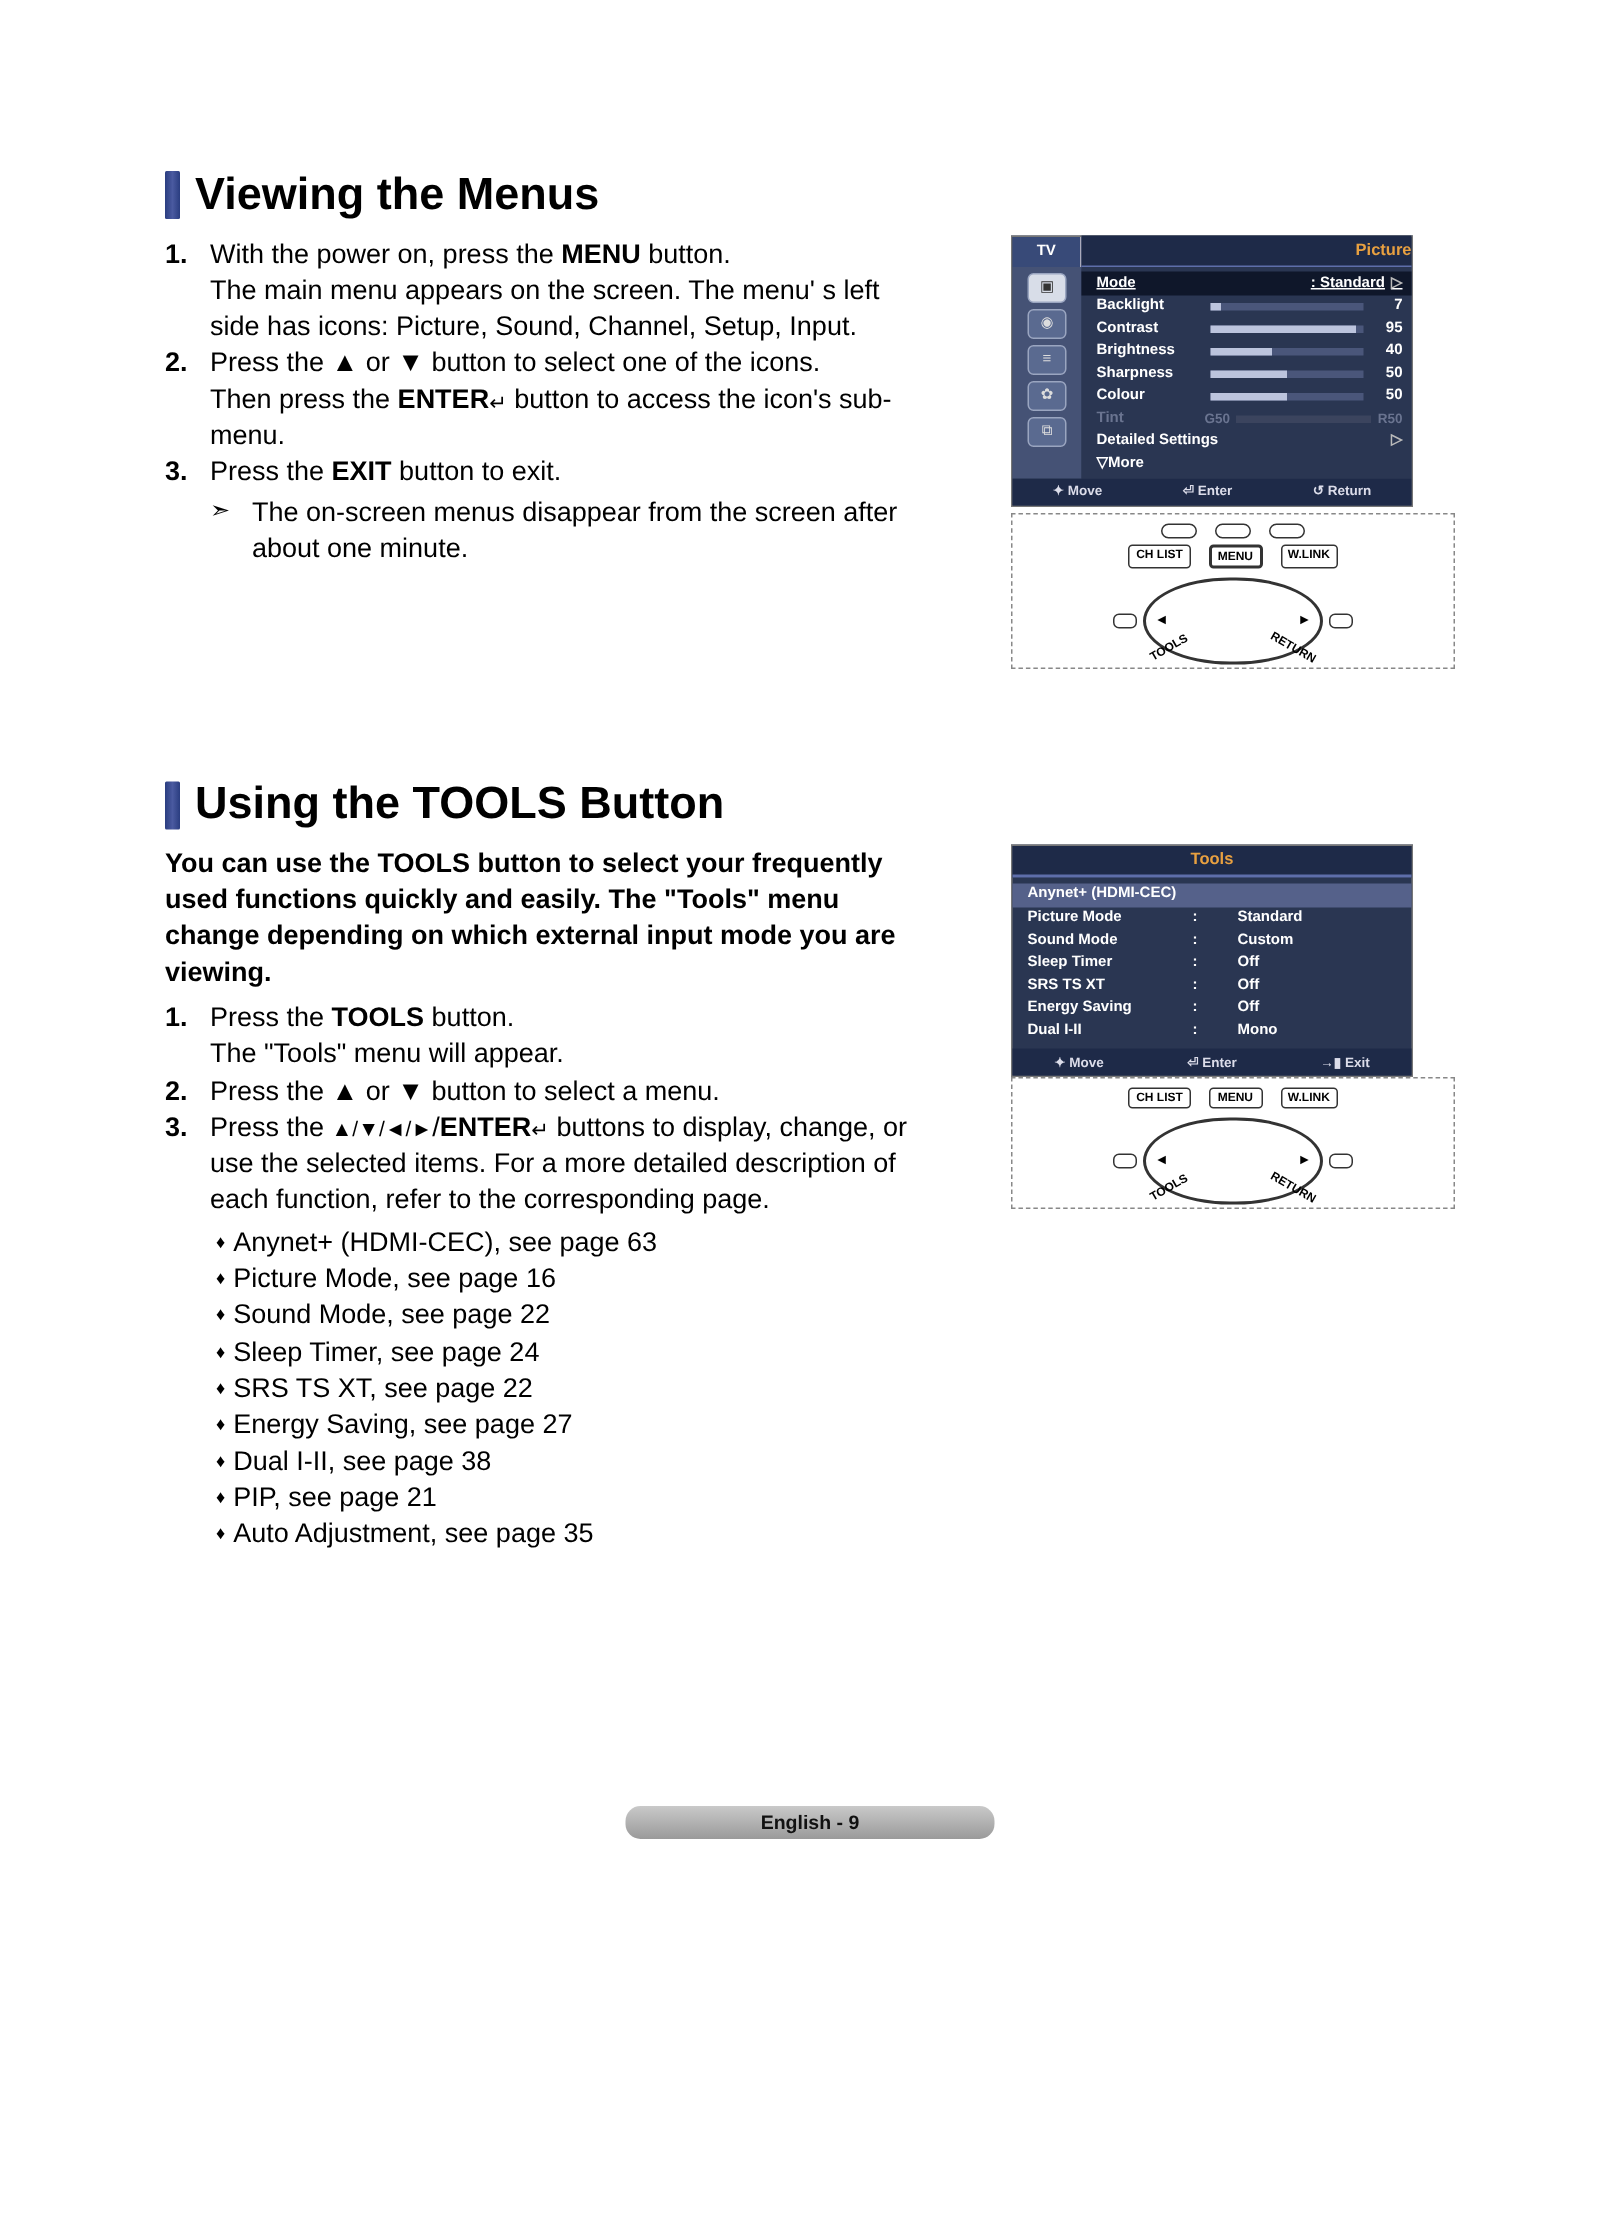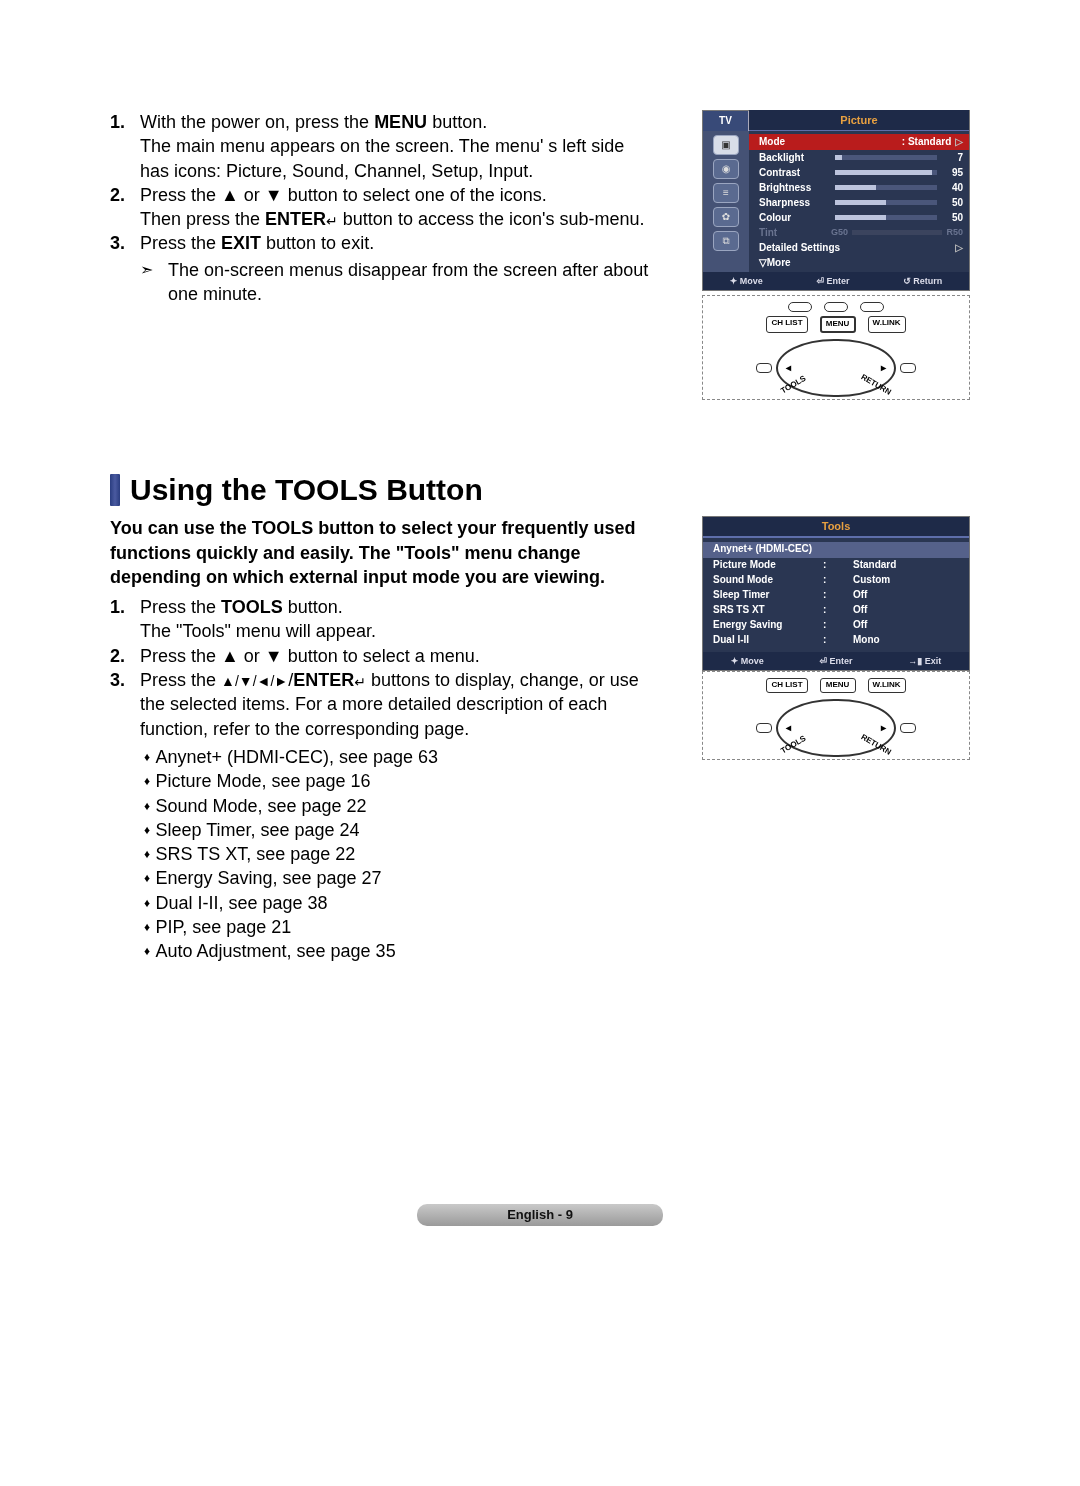--- a/index.html
+++ b/index.html
@@ -45,21 +45,21 @@
     font-size: 11px;
     color: #fff;
     margin-bottom: 4px;
   }
   .osd-header { display: flex; height: 20px; align-items: center; }
   .osd-tv {
     width: 46px; text-align: center; background: #384a78; border-right: 1px solid #aab;
     font-weight: bold; font-size: 10px; line-height: 20px;
   }
   .osd-title {
-    flex: 1; text-align: center; background: #1e2a48;
+    flex: 1; text-align: right; background: #1e2a48;
     border-bottom: 2px solid #5e6eaa;
     font-weight: bold; color: #e8a040; font-size: 11px; line-height: 20px;
   }
   .osd-body { display: flex; }
   .osd-icons {
     width: 46px; background: #455275;
     display: flex; flex-direction: column; align-items: center;
     padding: 4px 0;
   }
   .osd-icons .ic {
@@ -71,31 +71,31 @@
   .osd-icons .ic.sel { background: #d8dde8; color: #333; }
   .osd-items { flex: 1; padding: 3px 6px 2px 10px; background: #2a3652; }
   .osd-row { display: flex; align-items: center; height: 15px; font-size: 10px; font-weight: bold; }
   .osd-row .lbl { flex: 0 0 72px; }
   .osd-row .bar {
     flex: 1; height: 5px; background: #4a567a; margin: 0 4px; position: relative;
   }
   .osd-row .bar .fill { position: absolute; left:0; top:0; bottom:0; background: #bcc4dd; }
   .osd-row .val { flex: 0 0 22px; text-align: right; }
   .osd-row .tri { color: #bbb; margin-left: 4px; }
-  .osd-row.sel { background: #b91c1c; margin: 0 -6px 0 -10px; padding: 0 6px 0 10px; height: 16px; }
+  .osd-row.sel { background: #0f172a; margin: 0 -6px 0 -10px; padding: 0 6px 0 10px; height: 16px; text-decoration: underline; }
   .osd-row.muted { color: #6a7490; }
   .osd-footer {
     display: flex; justify-content: space-around; align-items: center;
     height: 18px; background: #1e2a48; font-size: 9px; font-weight: bold; color: #dcddea;
   }
   .osd-footer span::before { content: ""; }
 
   
   .remote-box {
-    width: 268px; border: 1px dashed #888; padding: 6px 6px 2px 6px;
+    width: 296px; border: 1px dashed #888; padding: 6px 6px 2px 6px;
     background: #fff;
   }
   .remote-inner { display: flex; flex-direction: column; align-items: center; }
   .remote-row { display: flex; gap: 12px; justify-content: center; }
   .rbtn {
     font-size: 8px; font-weight: bold; border: 1px solid #333; border-radius: 3px;
     padding: 1px 4px; background: #fff; min-width: 36px; text-align: center;
   }
   .rpill {
     width: 24px; height: 10px; border: 1px solid #333; border-radius: 5px;
@@ -153,20 +153,24 @@
 
   .enter-icon::after { content: "↵"; font-size: 14px; vertical-align: -1px; }
   .small-arrows { font-size: 14px; }
 </style>
 </head>
 <body>
 
 <div class="page">
 
   <div class="section">
+    <div class="section-title-row">
+      <div class="title-bar"></div>
+      <h1>Viewing the Menus</h1>
+    </div>
 
     <div class="body-row">
       <div class="text-col">
         <ol>
           <li>
             <div class="num">1.</div>
             <div class="li-body">
               <span>With the power on, press the <b>MENU</b> button.</span><br>
               <span>The main menu appears on the screen. The menu' s left side has icons: Picture, Sound, Channel, Setup, Input.</span>
             </div>

